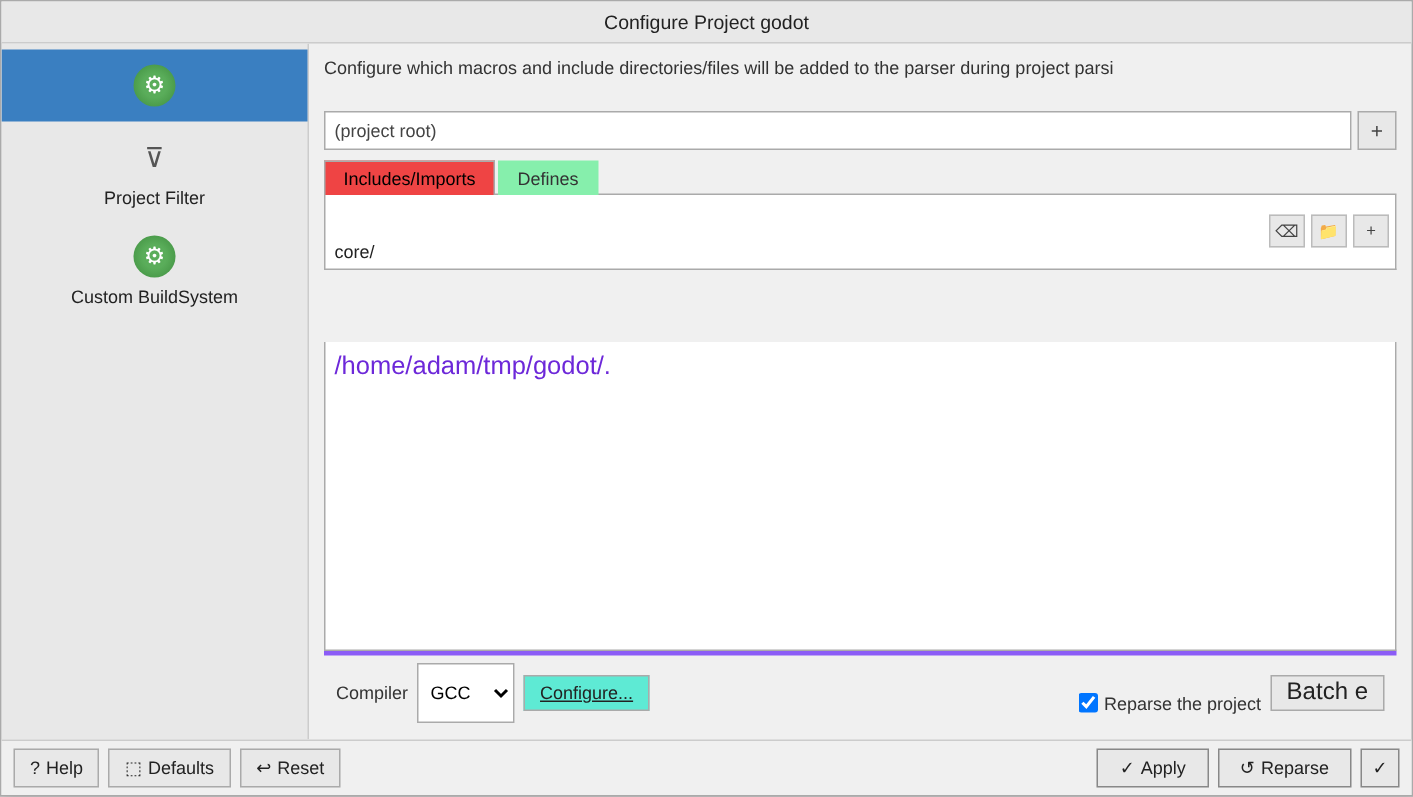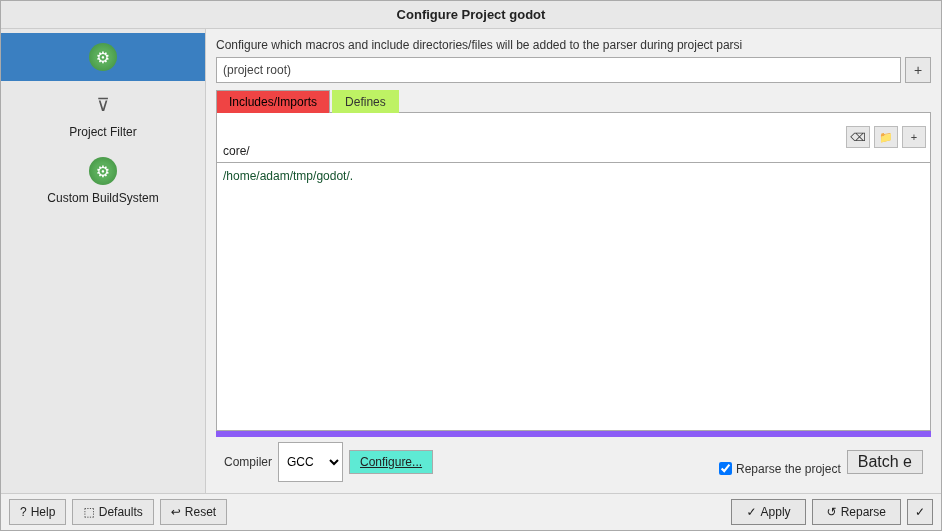--- a/index.html
+++ b/index.html
@@ -23,21 +23,21 @@
       flex-direction: column;
       box-shadow: 2px 2px 8px rgba(0,0,0,0.4);
     }
     .title-bar {
       background: #e8e8e8;
       border-bottom: 1px solid #ccc;
       padding: 6px 10px;
       text-align: center;
       font-size: 13px;
       color: #222;
-      font-weight: bold;
+      font-weight: normal;
     }
     .content-area {
       display: flex;
       flex: 1;
       overflow: hidden;
     }
     
     .sidebar {
       width: 205px;
       background: #e8e8e8;
@@ -72,21 +72,21 @@
     .main-panel {
       flex: 1;
       display: flex;
       flex-direction: column;
       padding: 8px 10px 6px 10px;
       overflow: hidden;
     }
     .description-text {
       font-size: 12px;
       color: #333;
-      margin-bottom: 3px;
+      margin-bottom: 20px;
       line-height: 1.4;
     }
     
     .path-row {
       display: flex;
       align-items: center;
       gap: 4px;
       margin-bottom: 6px;
     }
     .path-combo {
@@ -134,21 +134,21 @@
       border-bottom: 1px solid #aaa;
       margin-bottom: 0;
     }
     .tab {
       padding: 4px 12px;
       font-size: 12px;
       cursor: pointer;
       border: 1px solid transparent;
       border-bottom: none;
       color: #333;
-      background: #bef264;
+      background: #86efac;
       margin-right: 2px;
       position: relative;
       top: 1px;
     }
     .tab.active {
       background: #ef4444;
       border-color: #aaa;
       border-bottom-color: #fff;
       color: #000;
       z-index: 1;
@@ -187,33 +187,34 @@
       flex-shrink: 0;
     }
     
     .list-area {
       flex: 1;
       border: 1px solid #aaa;
       border-top: none;
       background: #fff;
       overflow-y: auto;
       padding: 4px 6px;
-      font-size: 12px;
-      color: #14532d;
+      font-size: 17px;
+      color: #6d28d9;
+      margin-top: 48px;
     }
     .list-item {
       padding: 2px 0;
       cursor: pointer;
     }
     
     .bottom-toolbar {
       display: flex;
       align-items: center;
       padding: 5px 8px;
-      border-top: 6px solid #8b5cf6;
+      border-top: 3px solid #8b5cf6;
       background: #f0f0f0;
       gap: 6px;
     }
     .compiler-label {
       font-size: 12px;
       color: #333;
     }
     .compiler-select {
       height: 40px;
       border: 1px solid #aaa;

